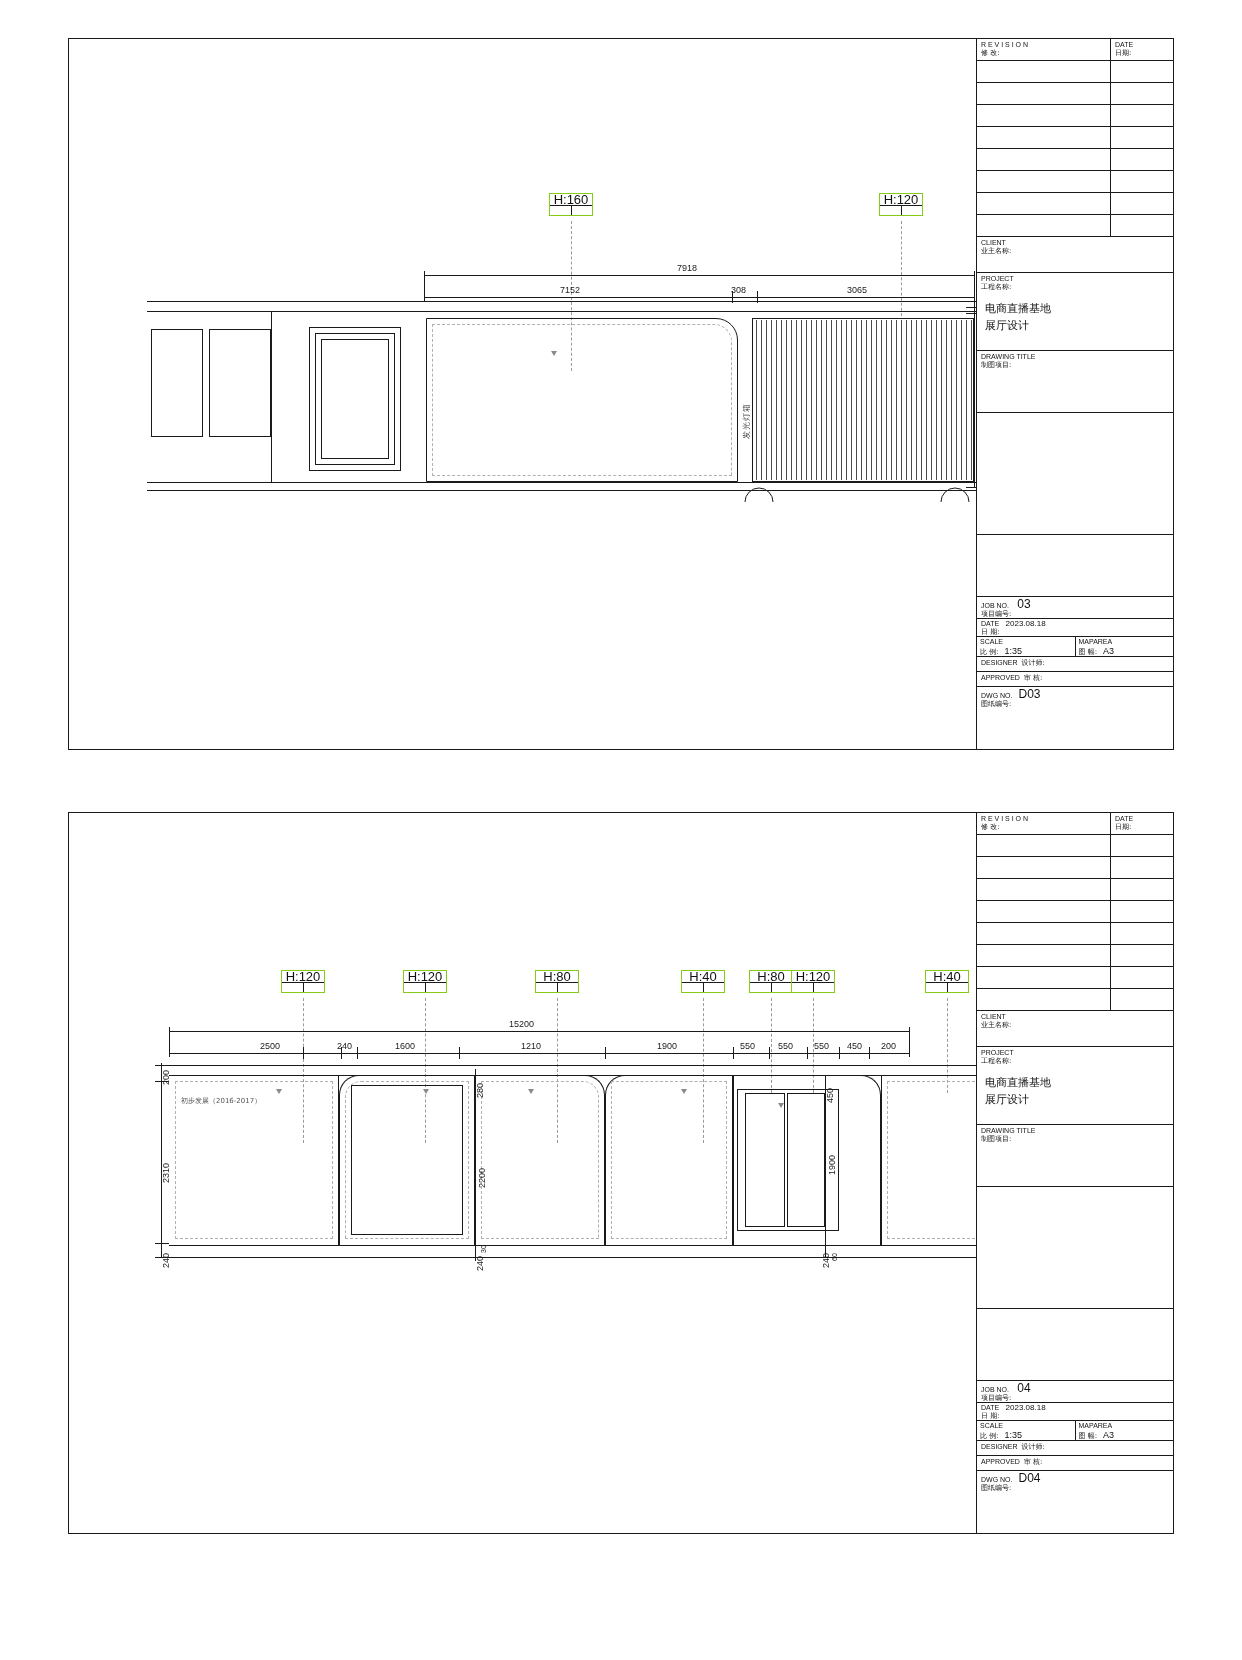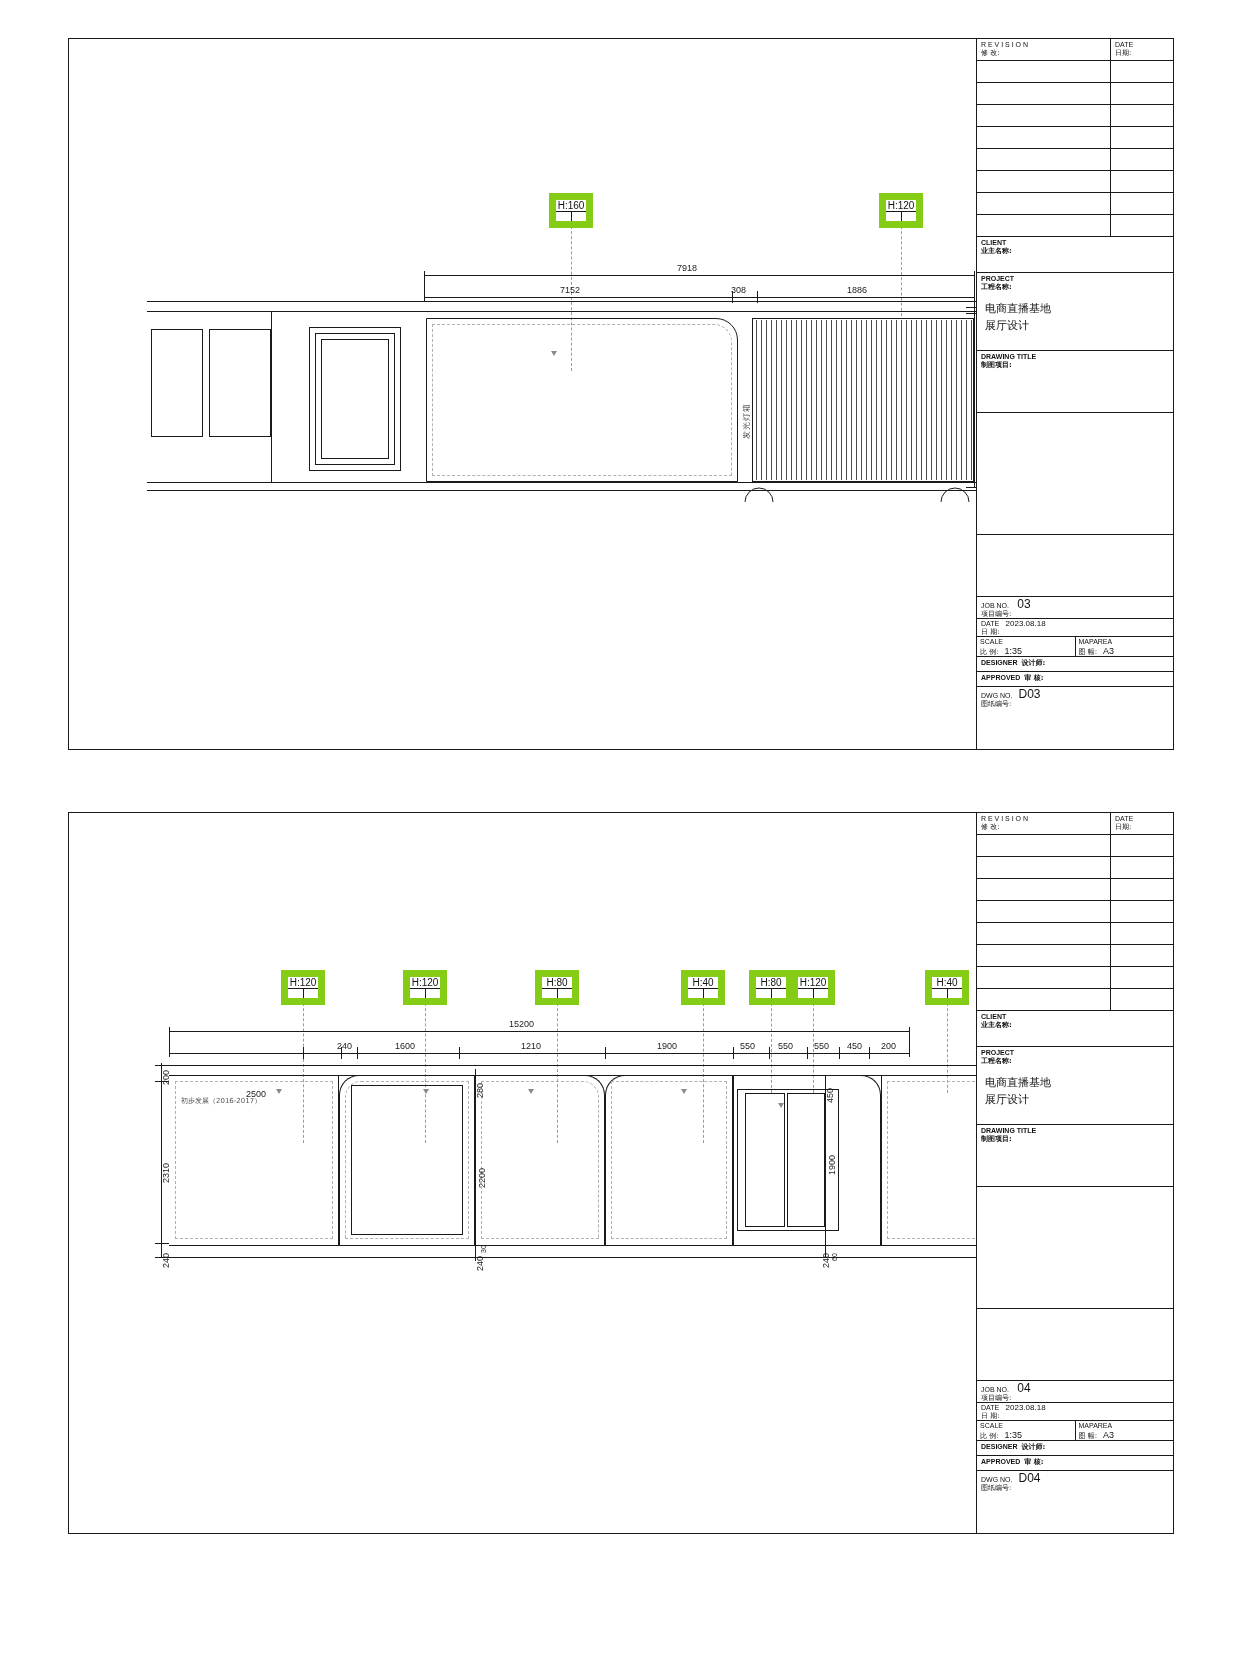--- a/index.html
+++ b/index.html
@@ -63,21 +63,20 @@
     display: flex;
     height: 22px;
   }
   .tb-blank .c1 {
     flex: 1 1 auto;
     border-right: 1px solid #1a1a1a;
   }
   .tb-blank .c2 { width: 62px; }
   .tb-label {
     padding: 2px 4px;
-    font-weight: bold;
   }
   .cn { font-family: "DejaVu Sans", sans-serif; }
   .tb-proj-name {
     font-size: 11px;
     line-height: 1.5;
     padding: 8px 8px 4px 8px;
   }
   .tb-spacer { }
   .kv {
     display: flex;
@@ -112,24 +111,24 @@
     box-sizing: border-box;
   }
   .box {
     position: absolute;
     border: 1px solid #1a1a1a;
     box-sizing: border-box;
   }
   .htag {
     position: absolute;
     width: 44px;
-    border: 7px solid #84cc16;
+    border: 1px solid #84cc16;
     background: #fff;
     box-sizing: border-box;
-    font-size: 10px;
+    font-size: 13px;
     text-align: center;
   }
   .htag .t { border-bottom: 1px solid #1a1a1a; padding: 0 1px; line-height: 11px; }
   .htag .b { display: flex; height: 9px; }
   .htag .b span { flex: 1 1 50%; }
   .htag .b span:first-child { border-right: 1px solid #1a1a1a; }
 
   .dimtxt {
     position: absolute;
     font-size: 9px;
@@ -246,21 +245,21 @@
     <div class="ln h" style="left:355px; top:236px; width:550px;"></div>
     <div class="ln h" style="left:355px; top:258px; width:550px;"></div>
     <div class="tick" style="left:355px; top:232px; height:30px;"></div>
     <div class="tick" style="left:663px; top:252px; height:12px;"></div>
     <div class="tick" style="left:688px; top:252px; height:12px;"></div>
     <div class="tick" style="left:905px; top:232px; height:30px;"></div>
 
     <div class="dimtxt" style="left:608px; top:224px;">7918</div>
     <div class="dimtxt" style="left:491px; top:246px;">7152</div>
     <div class="dimtxt" style="left:662px; top:246px;">308</div>
-    <div class="dimtxt" style="left:778px; top:246px;">1886</div>
+    <div class="dimtxt" style="left:778px; top:246px;">3065</div>
 
     <div class="ln v" style="left:905px; top:258px; height:190px;"></div>
     <div class="ln h" style="left:897px; top:268px; width:16px;"></div>
     <div class="ln h" style="left:897px; top:274px; width:16px;"></div>
     <div class="ln h" style="left:897px; top:448px; width:16px;"></div>
     <div class="dimtxt vert" style="left:905px; top:300px;">198</div>
 
     <div class="dimtxt vert" style="left:905px; top:462px;">237</div>
 
     <div class="ln h" style="left:78px; top:262px; width:830px;"></div>
@@ -532,21 +531,21 @@
     <div class="tick" style="left:288px; top:234px; height:12px;"></div>
     <div class="tick" style="left:390px; top:234px; height:12px;"></div>
     <div class="tick" style="left:536px; top:234px; height:12px;"></div>
     <div class="tick" style="left:664px; top:234px; height:12px;"></div>
     <div class="tick" style="left:700px; top:234px; height:12px;"></div>
     <div class="tick" style="left:738px; top:234px; height:12px;"></div>
     <div class="tick" style="left:770px; top:234px; height:12px;"></div>
     <div class="tick" style="left:800px; top:234px; height:12px;"></div>
     <div class="tick" style="left:840px; top:214px; height:30px;"></div>
 
-    <div class="dimtxt" style="left:177px; top:228px;margin-top:48px;">2500</div>
+    <div class="dimtxt" style="left:191px; top:228px;">2500</div>
     <div class="dimtxt" style="left:268px; top:228px;">240</div>
     <div class="dimtxt" style="left:326px; top:228px;">1600</div>
     <div class="dimtxt" style="left:452px; top:228px;">1210</div>
     <div class="dimtxt" style="left:588px; top:228px;">1900</div>
     <div class="dimtxt" style="left:671px; top:228px;">550</div>
     <div class="dimtxt" style="left:709px; top:228px;">550</div>
     <div class="dimtxt" style="left:745px; top:228px;">550</div>
     <div class="dimtxt" style="left:778px; top:228px;">450</div>
     <div class="dimtxt" style="left:812px; top:228px;">200</div>
 

